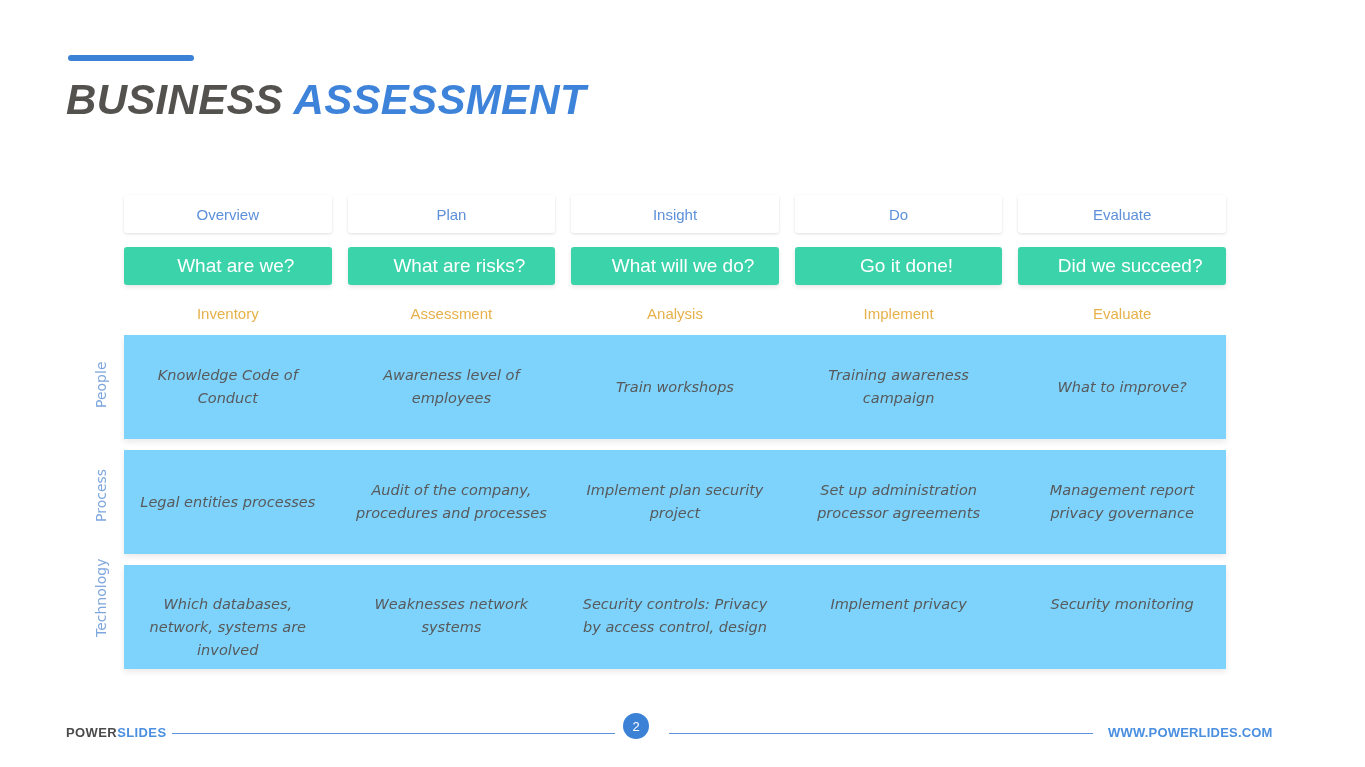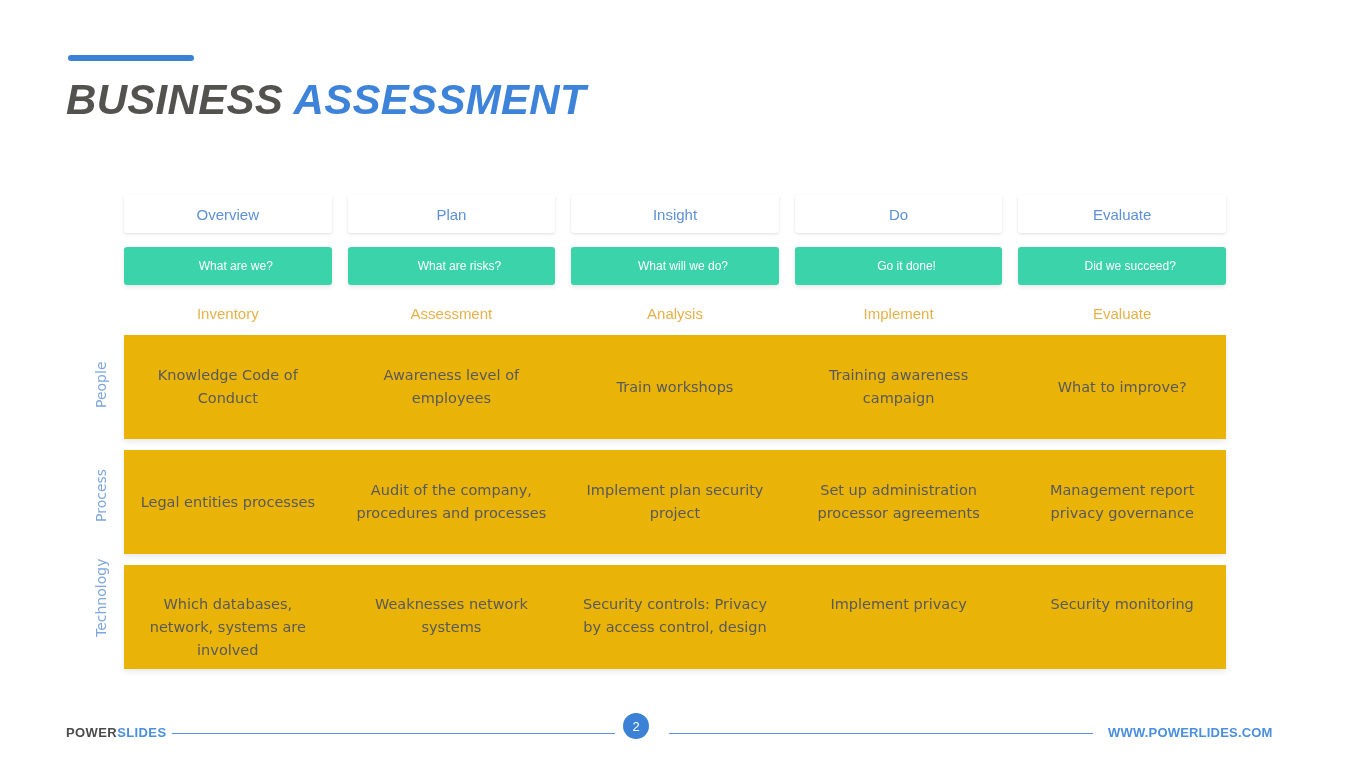--- a/index.html
+++ b/index.html
@@ -81,42 +81,43 @@
   #row-question { top: 247px; }
   .q-card {
     height: 38px;
     background: #3bd3aa;
     border-radius: 3px;
     box-shadow: 0 2px 4px rgba(0,0,0,0.10);
     display: flex;
     align-items: center;
     justify-content: center;
     color: #ffffff;
-    font-size: 12px;
+    font-size: 19px;
     padding-left: 16px;
   }
 
   
   #row-stage { top: 302px; }
   .stage-label {
     height: 22px;
     display: flex;
     align-items: center;
     justify-content: center;
     color: #e7b14a;
     font-size: 15px;
   }
 
   
   .band {
     position: absolute;
     left: 116px;
     width: 1102px;
-    background: #eab308;
+    background: #7dd3fc;
     box-shadow: 0 3px 6px rgba(0,0,0,0.085);
+    font-style: italic;
   }
   #band-people     { top: 335px; height: 104px; }
   #band-process    { top: 450px; height: 104px; }
   #band-technology { top: 565px; height: 104px; }
 
   .band-inner {
     position: absolute;
     left: 0;
     top: 0;
     width: 1102px;

